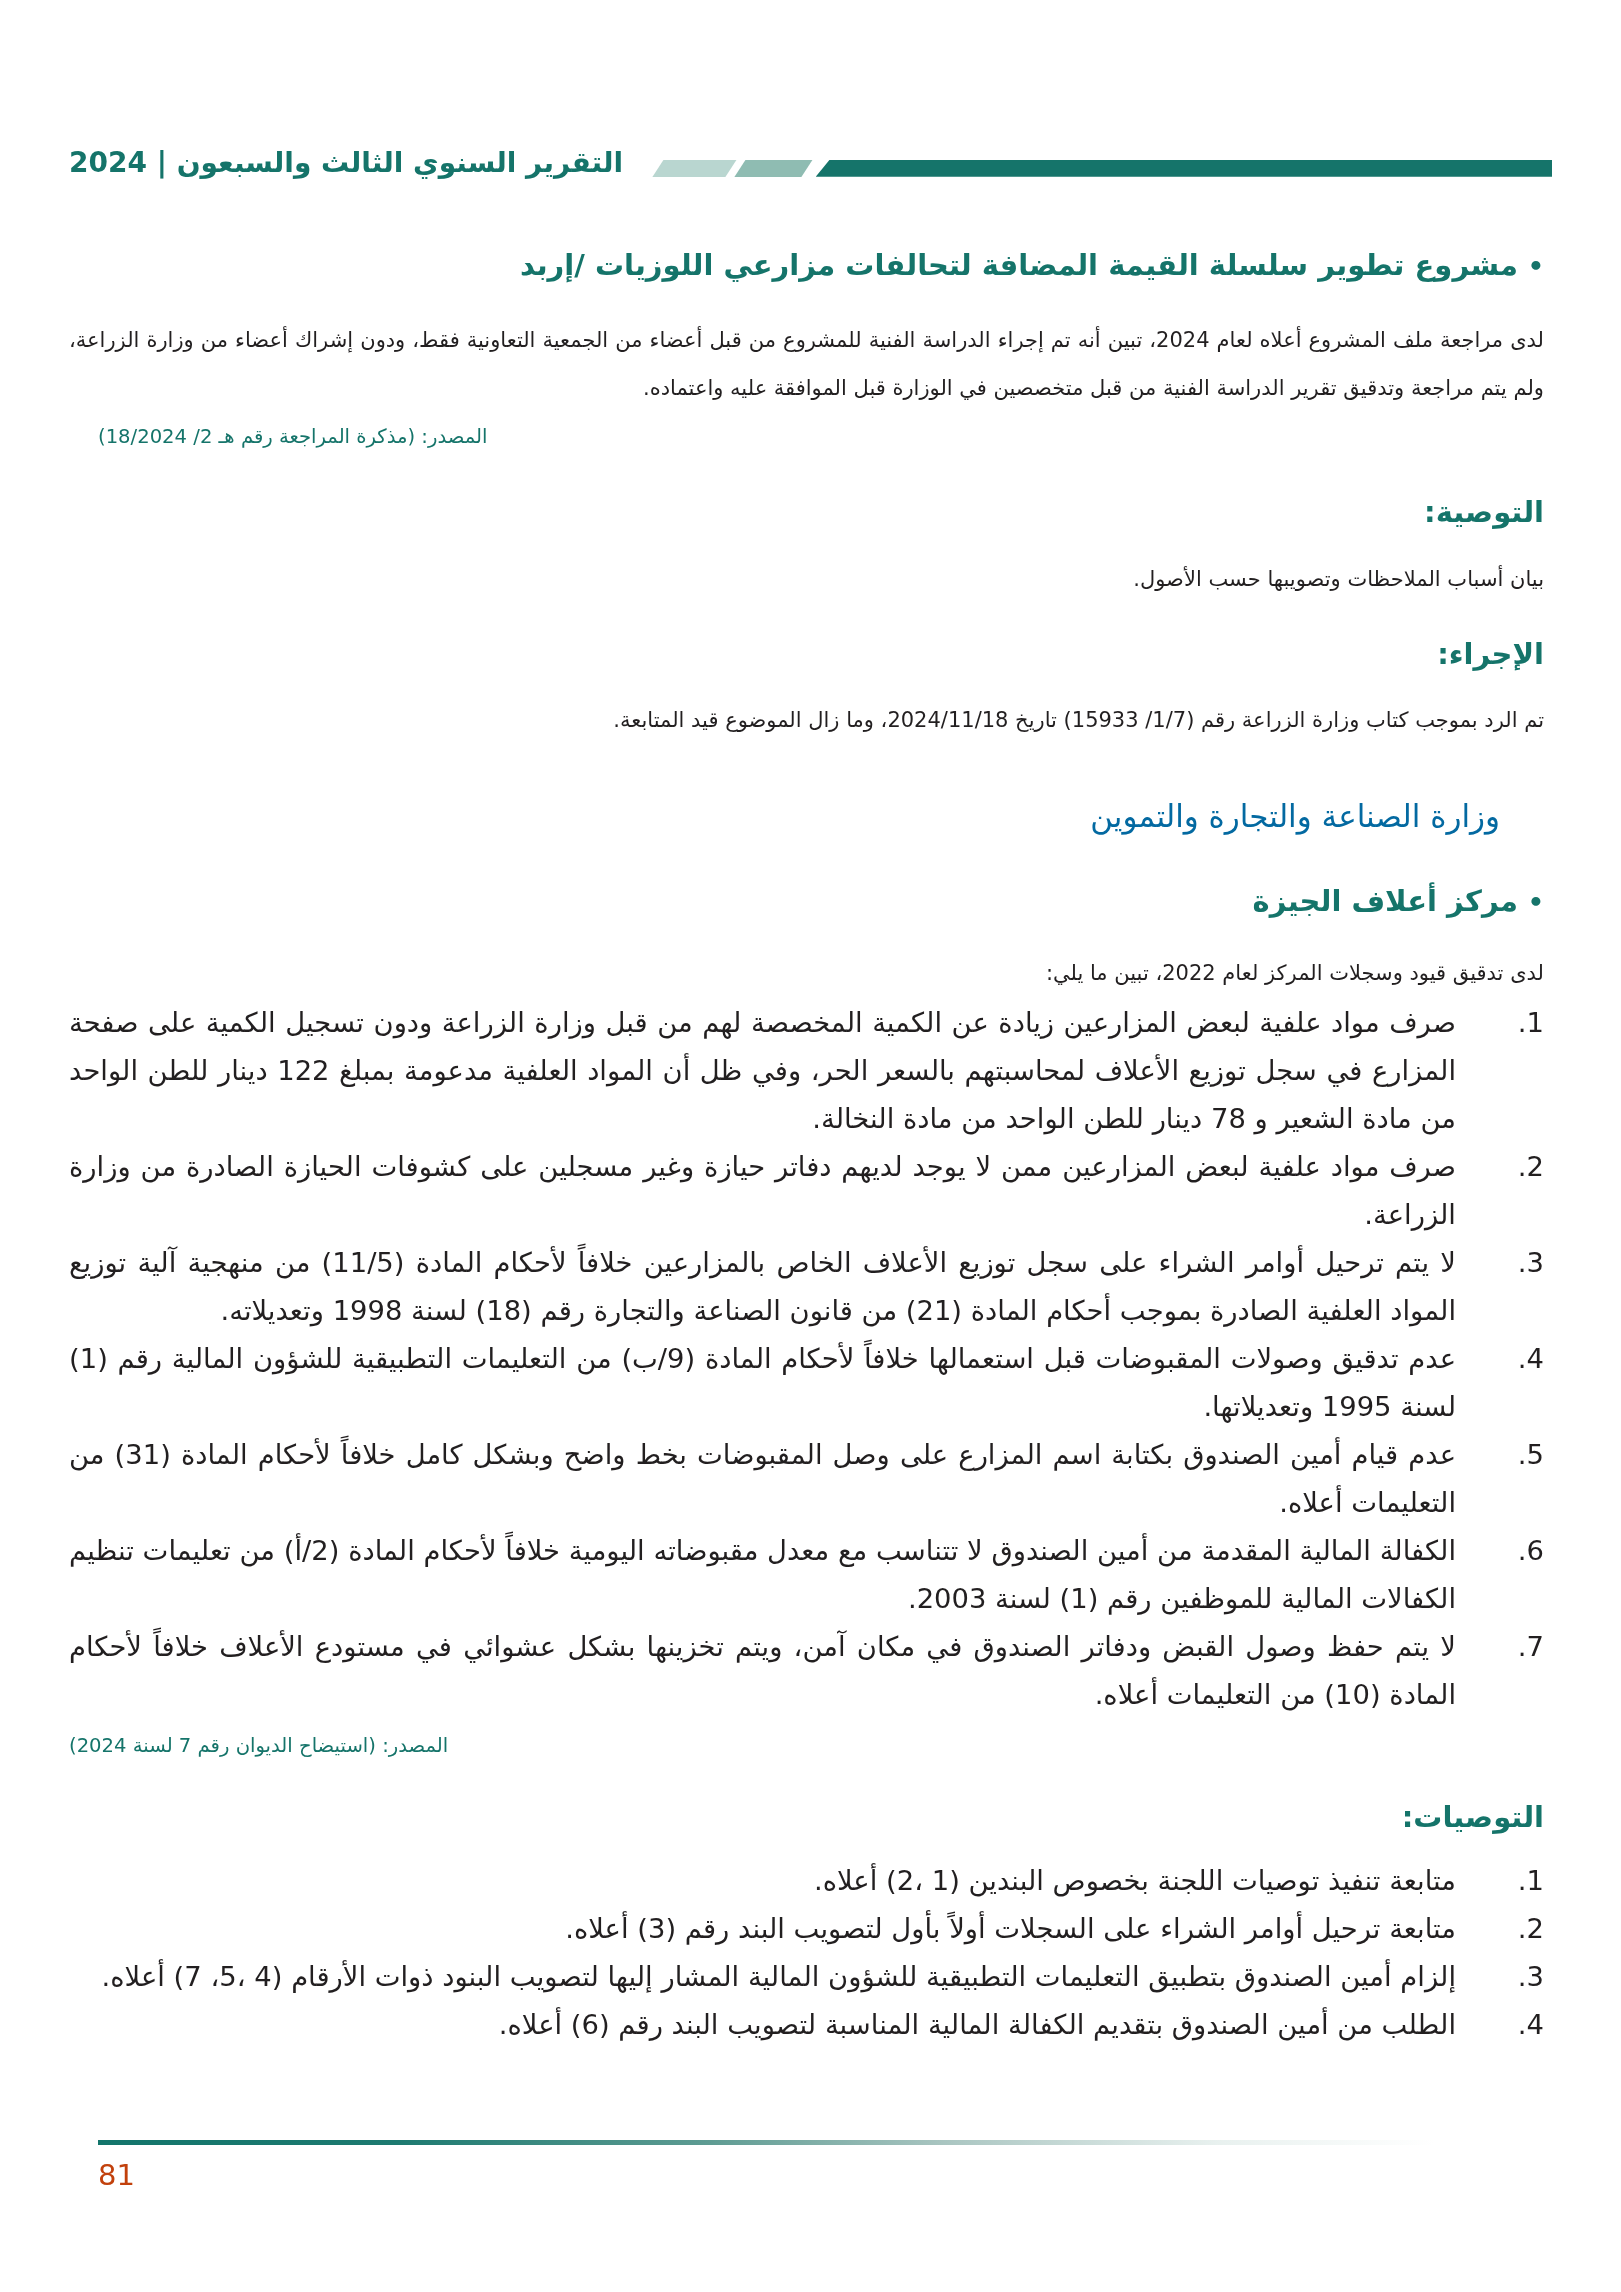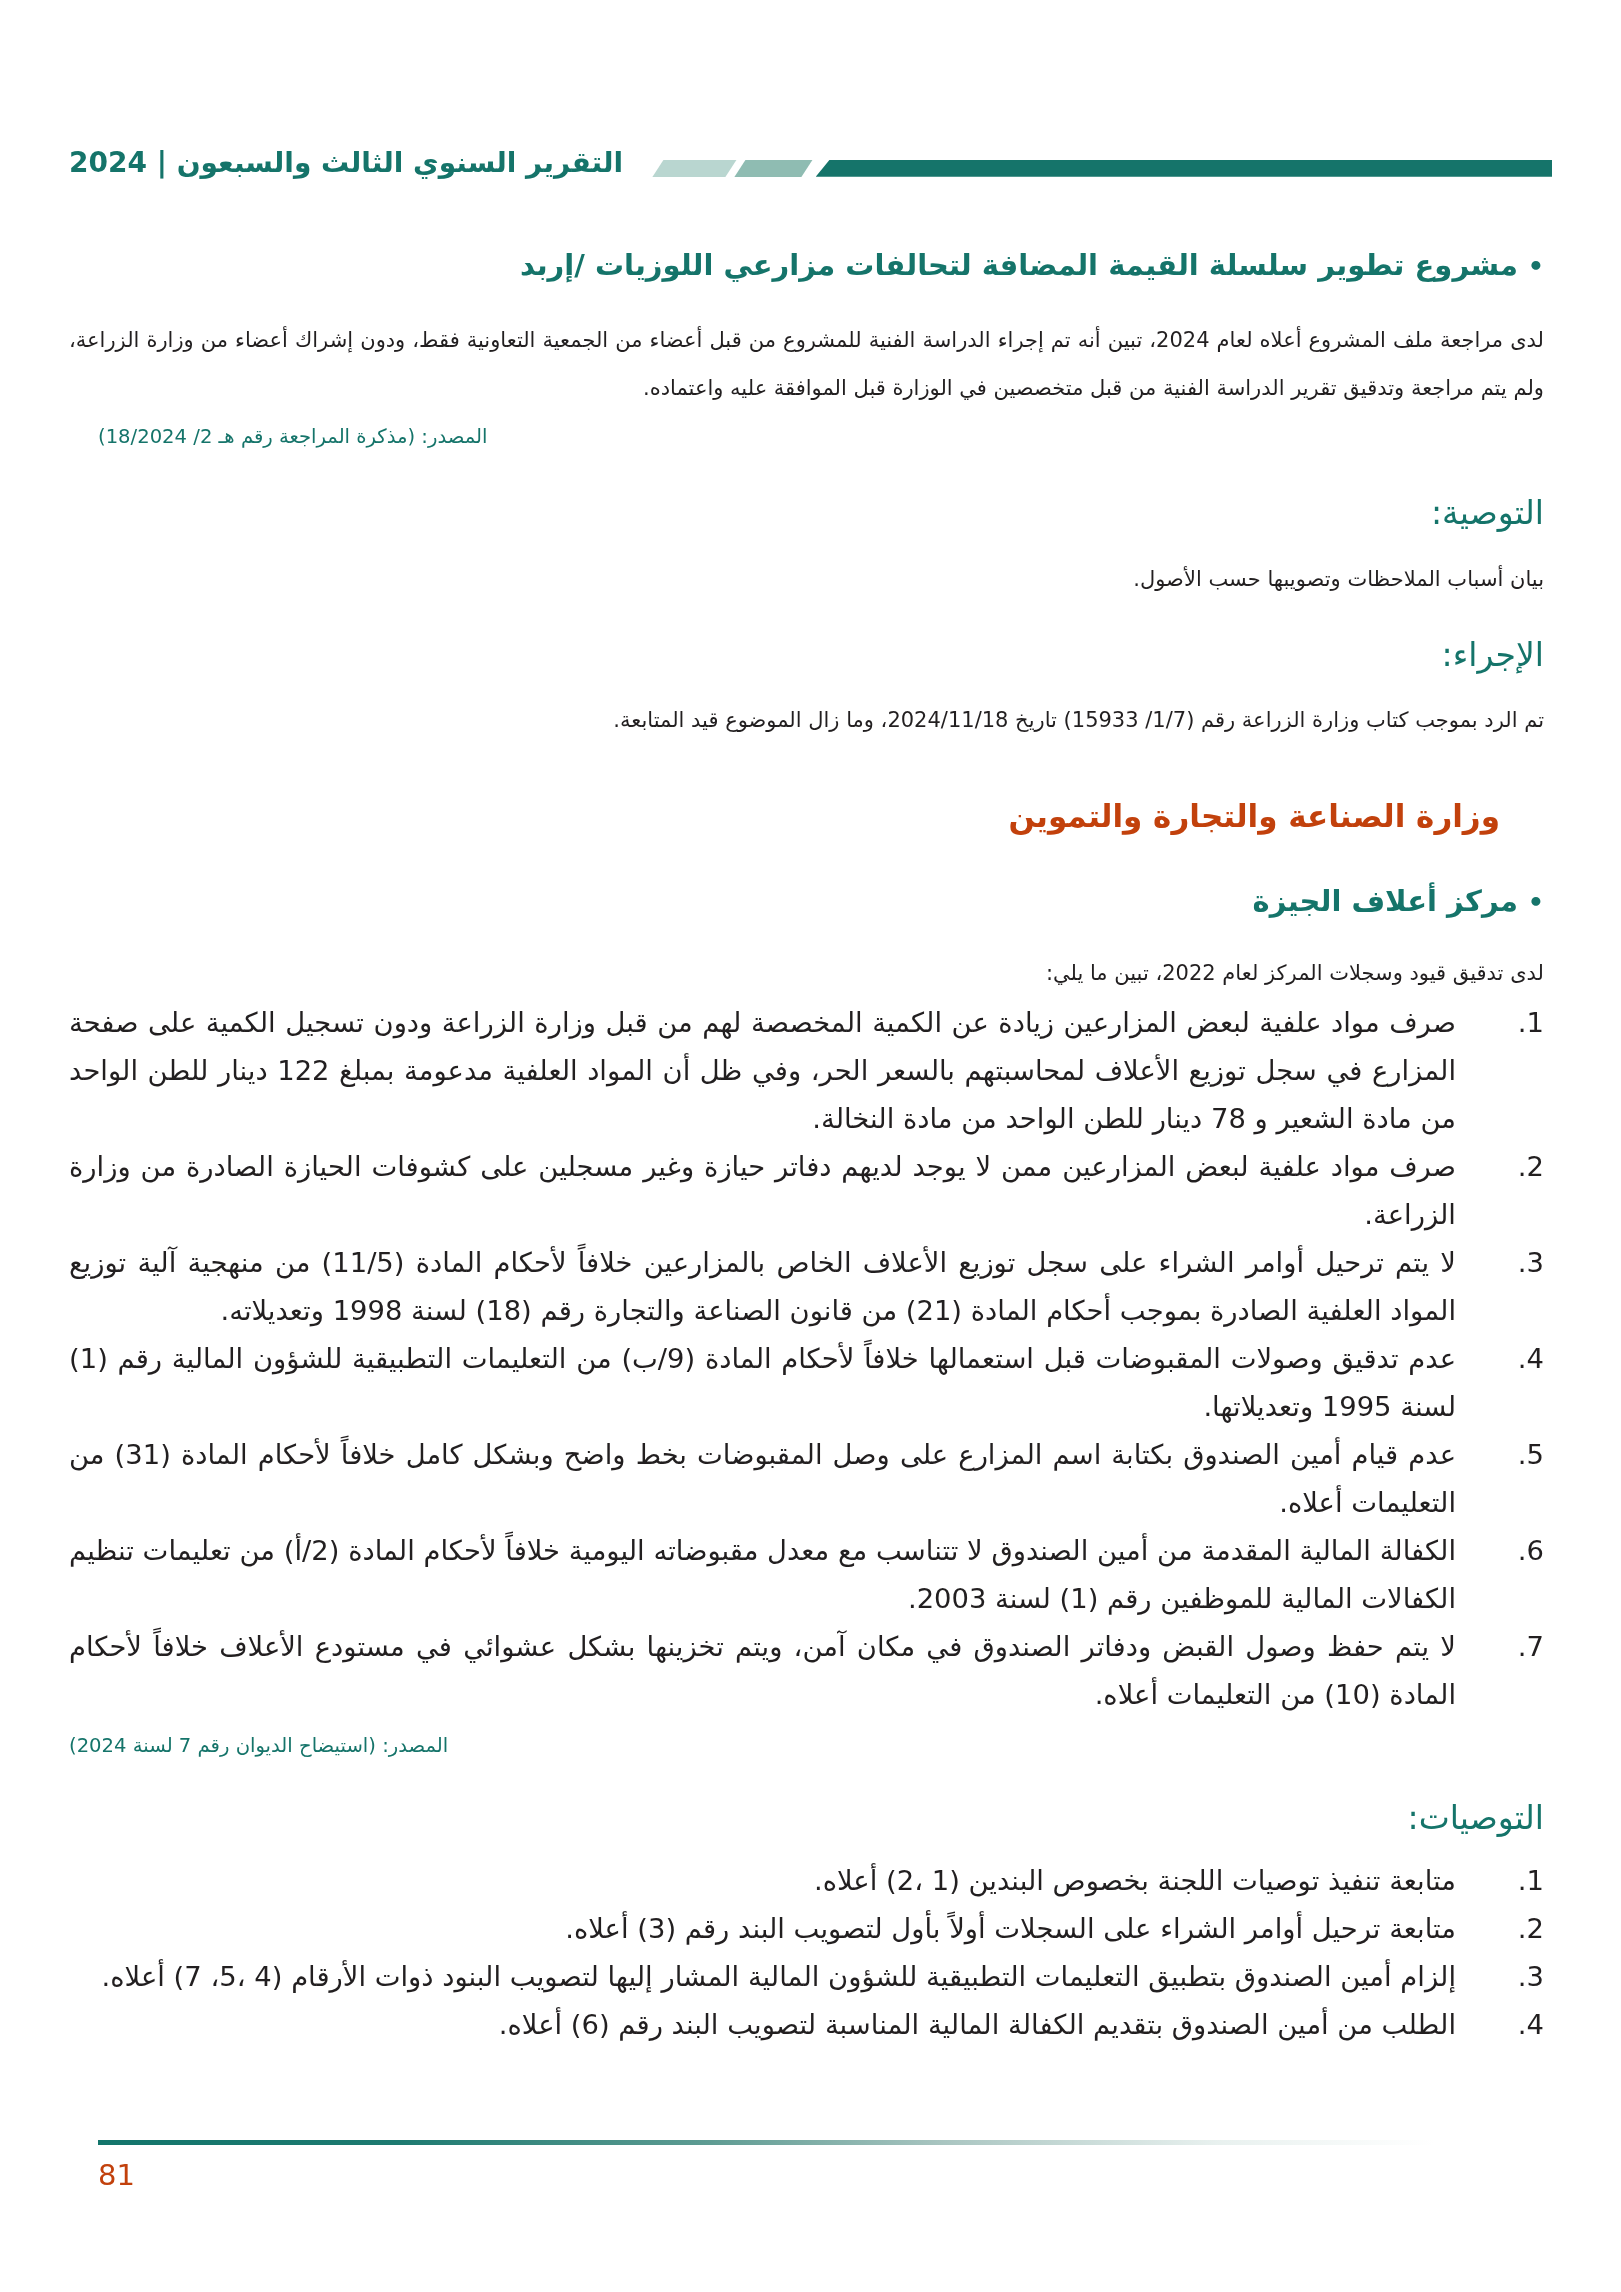--- a/index.html
+++ b/index.html
@@ -34,33 +34,33 @@
   .main {
     position:absolute; top:243px; left:69px; right:77px;
     direction:rtl; text-align:right;
   }
   .h1 {
     color:#15746a; font-weight:bold; font-size:29px; line-height:45px;
     text-align:right;
   }
   .h1 .bullet { font-size:25.5px; margin-left:9.8px; }
   .h2 {
-    color:#15746a; font-weight:normal; font-size:33px; line-height:45px;
+    color:#15746a; font-weight:bold; font-size:29px; line-height:45px;
     text-align:right;
   }
   .para {
     font-size:21px; line-height:48px;
     text-align:justify; text-align-last:right;
   }
   .source {
     color:#15746a; font-size:19.6px; line-height:29px;
     direction:rtl; text-align:left;
   }
   .ministry {
-    color:#c2410c; font-weight:bold; font-size:31px; line-height:47px;
+    color:#0369a1; font-weight:normal; font-size:31px; line-height:47px;
     width:fit-content; margin-left:auto; margin-right:44px;
     white-space:nowrap;
   }
   .list { margin:0; }
   .list-item { display:flex; direction:rtl; }
   .list-num {
     flex:none; width:88px; font-size:27.4px; line-height:48px;
     text-align:right; box-sizing:border-box; padding-left:23.5px;
   }
   .list-text {

